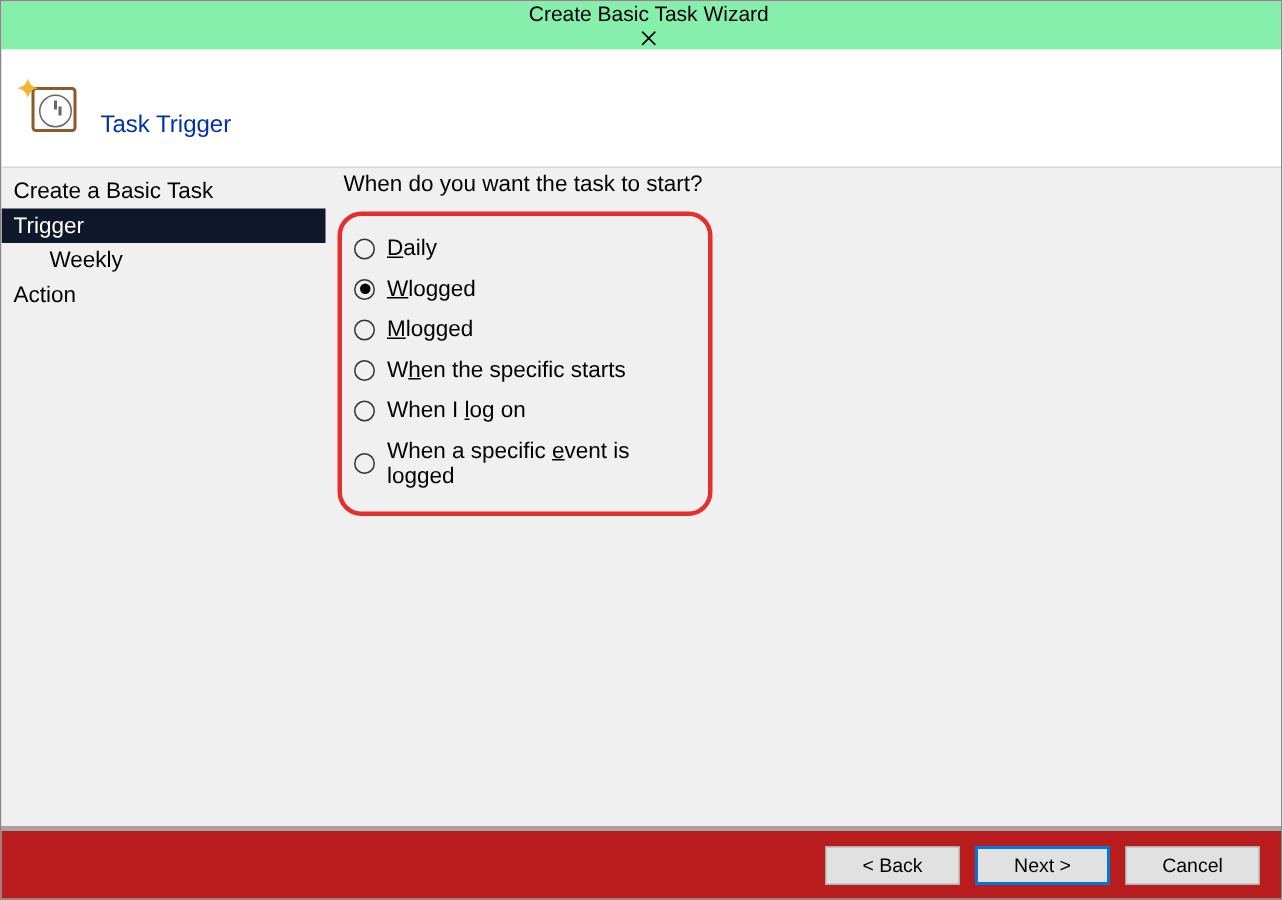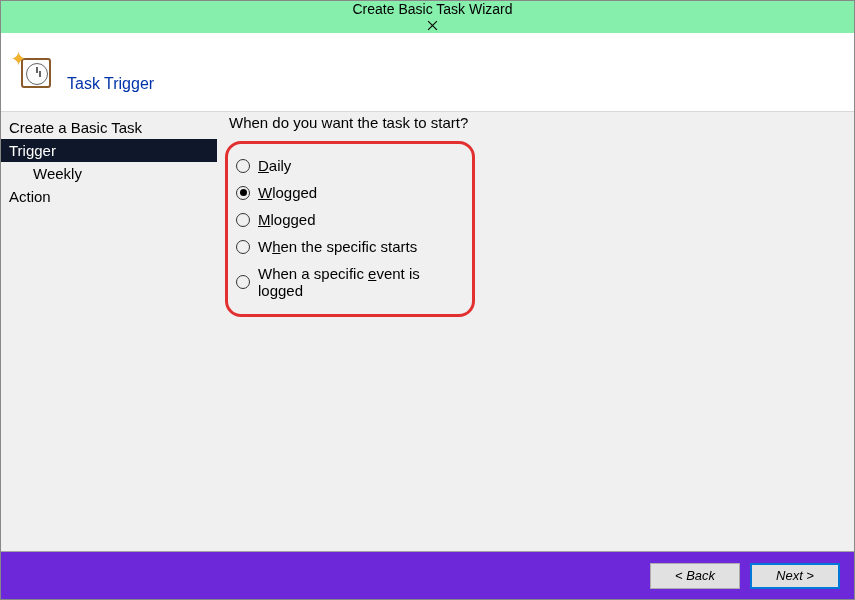--- a/index.html
+++ b/index.html
@@ -142,28 +142,27 @@
   }
   .radio.checked::after {
     content: '';
     width: 7px; height: 7px;
     background: #000;
     border-radius: 50%;
   }
   .mn { text-decoration: underline; }
   .footer {
     height: 48px;
-    border-top: 1px solid #a3a3a3;
+    border-top: 3px solid #a3a3a3;
     display: flex;
     align-items: center;
     justify-content: flex-end;
     gap: 10px;
     padding: 0 14px;
-    background: #6d28d9;
-    font-style: italic;
+    background: #b91c1c;
   }
   .btn {
     min-width: 90px;
     height: 26px;
     background: #e1e1e1;
     border: 1px solid #adadad;
     font-size: 13px;
     display: inline-flex;
     align-items: center;
     justify-content: center;
@@ -213,23 +212,27 @@
             <span class="radio checked"></span>
             <span><span></span><span class="mn">W</span><span>logged</span></span>
           </div><div class="radio-row">
             <span class="radio"></span>
             <span><span></span><span class="mn">M</span><span>logged</span></span>
           </div><div class="radio-row">
             <span class="radio"></span>
             <span><span>W</span><span class="mn">h</span><span>en the specific starts</span></span>
           </div><div class="radio-row">
             <span class="radio"></span>
+            <span><span>When I </span><span class="mn">l</span><span>og on</span></span>
+          </div><div class="radio-row">
+            <span class="radio"></span>
             <span><span>When a specific </span><span class="mn">e</span><span>vent is logged</span></span>
           </div></div>
     </div>
   </div>
 
   <div class="footer">
     <div class="btn">&lt; Back</div>
     <div class="btn primary">Next &gt;</div>
+    <div class="btn">Cancel</div>
   </div>
 
 </div>
 
 </body></html>

